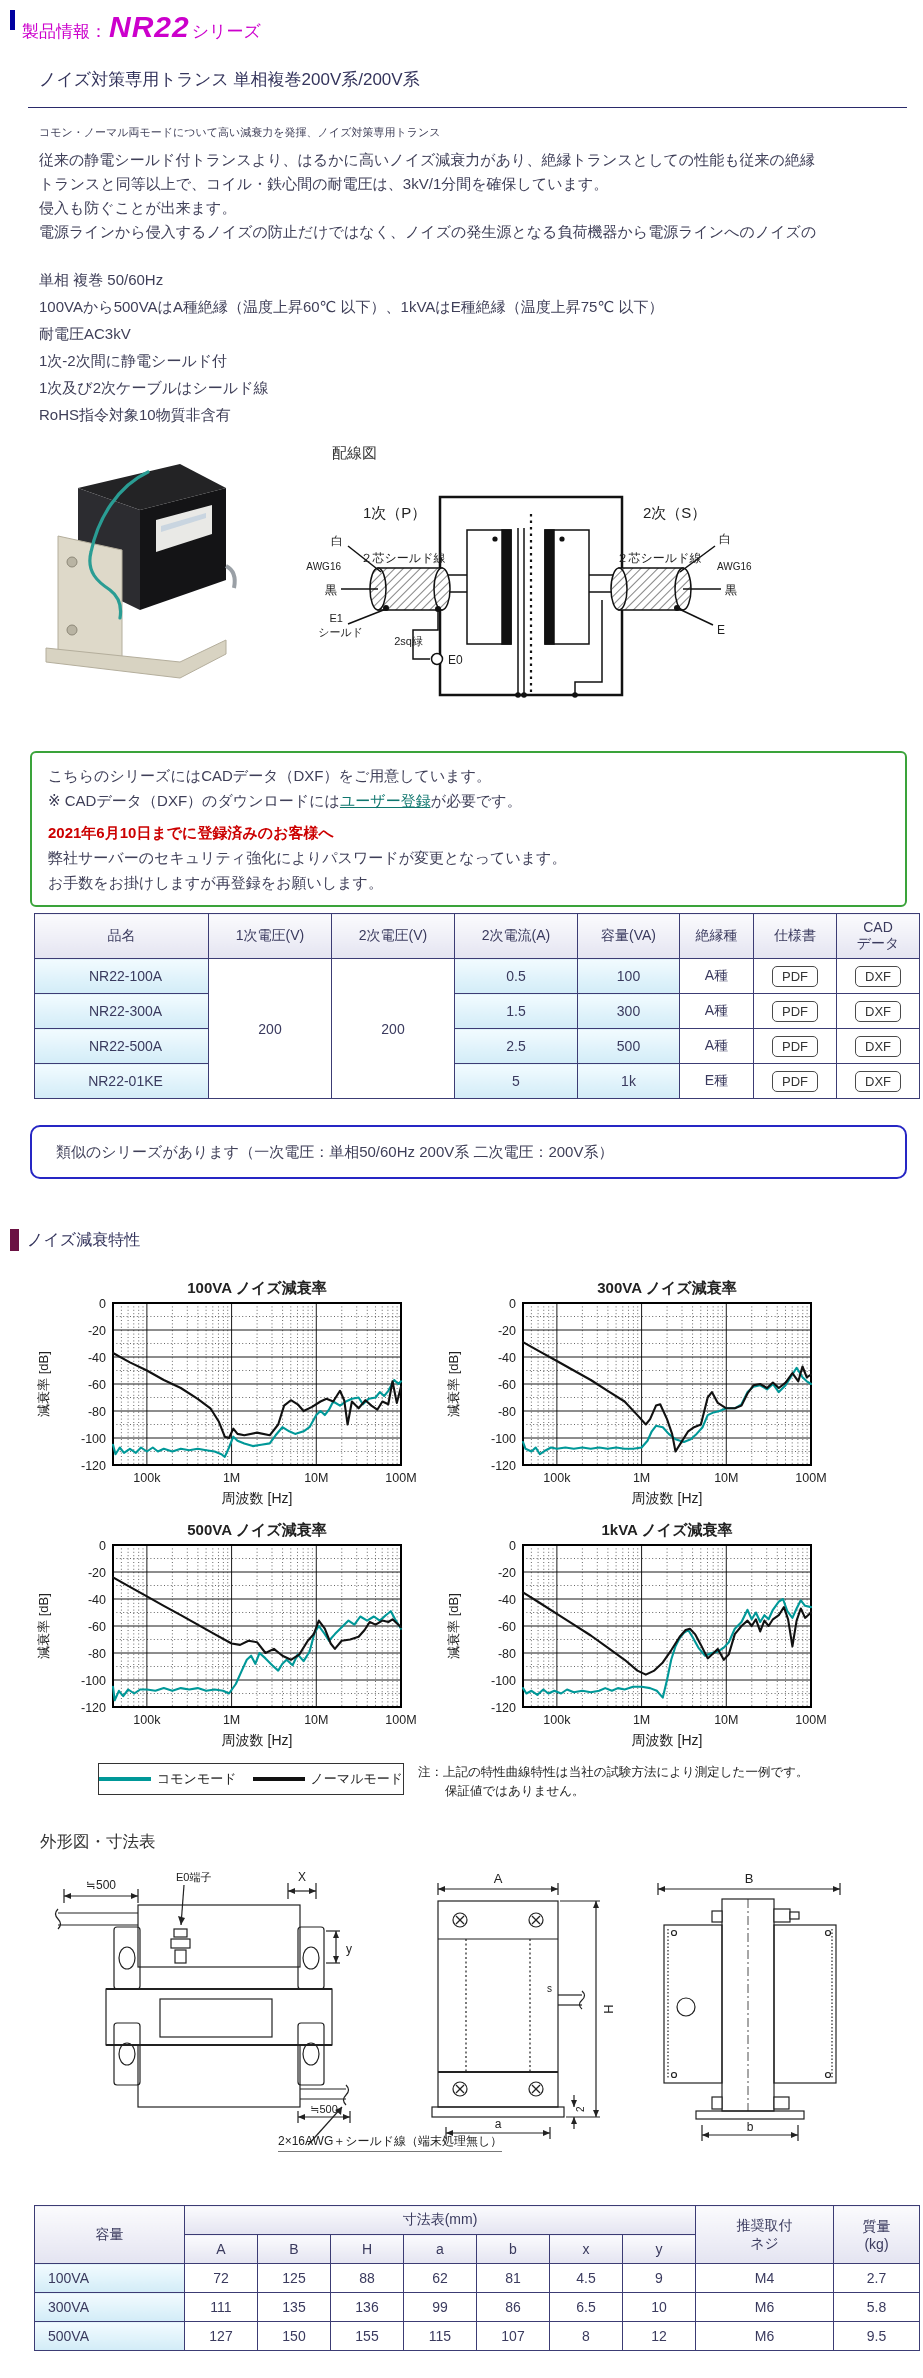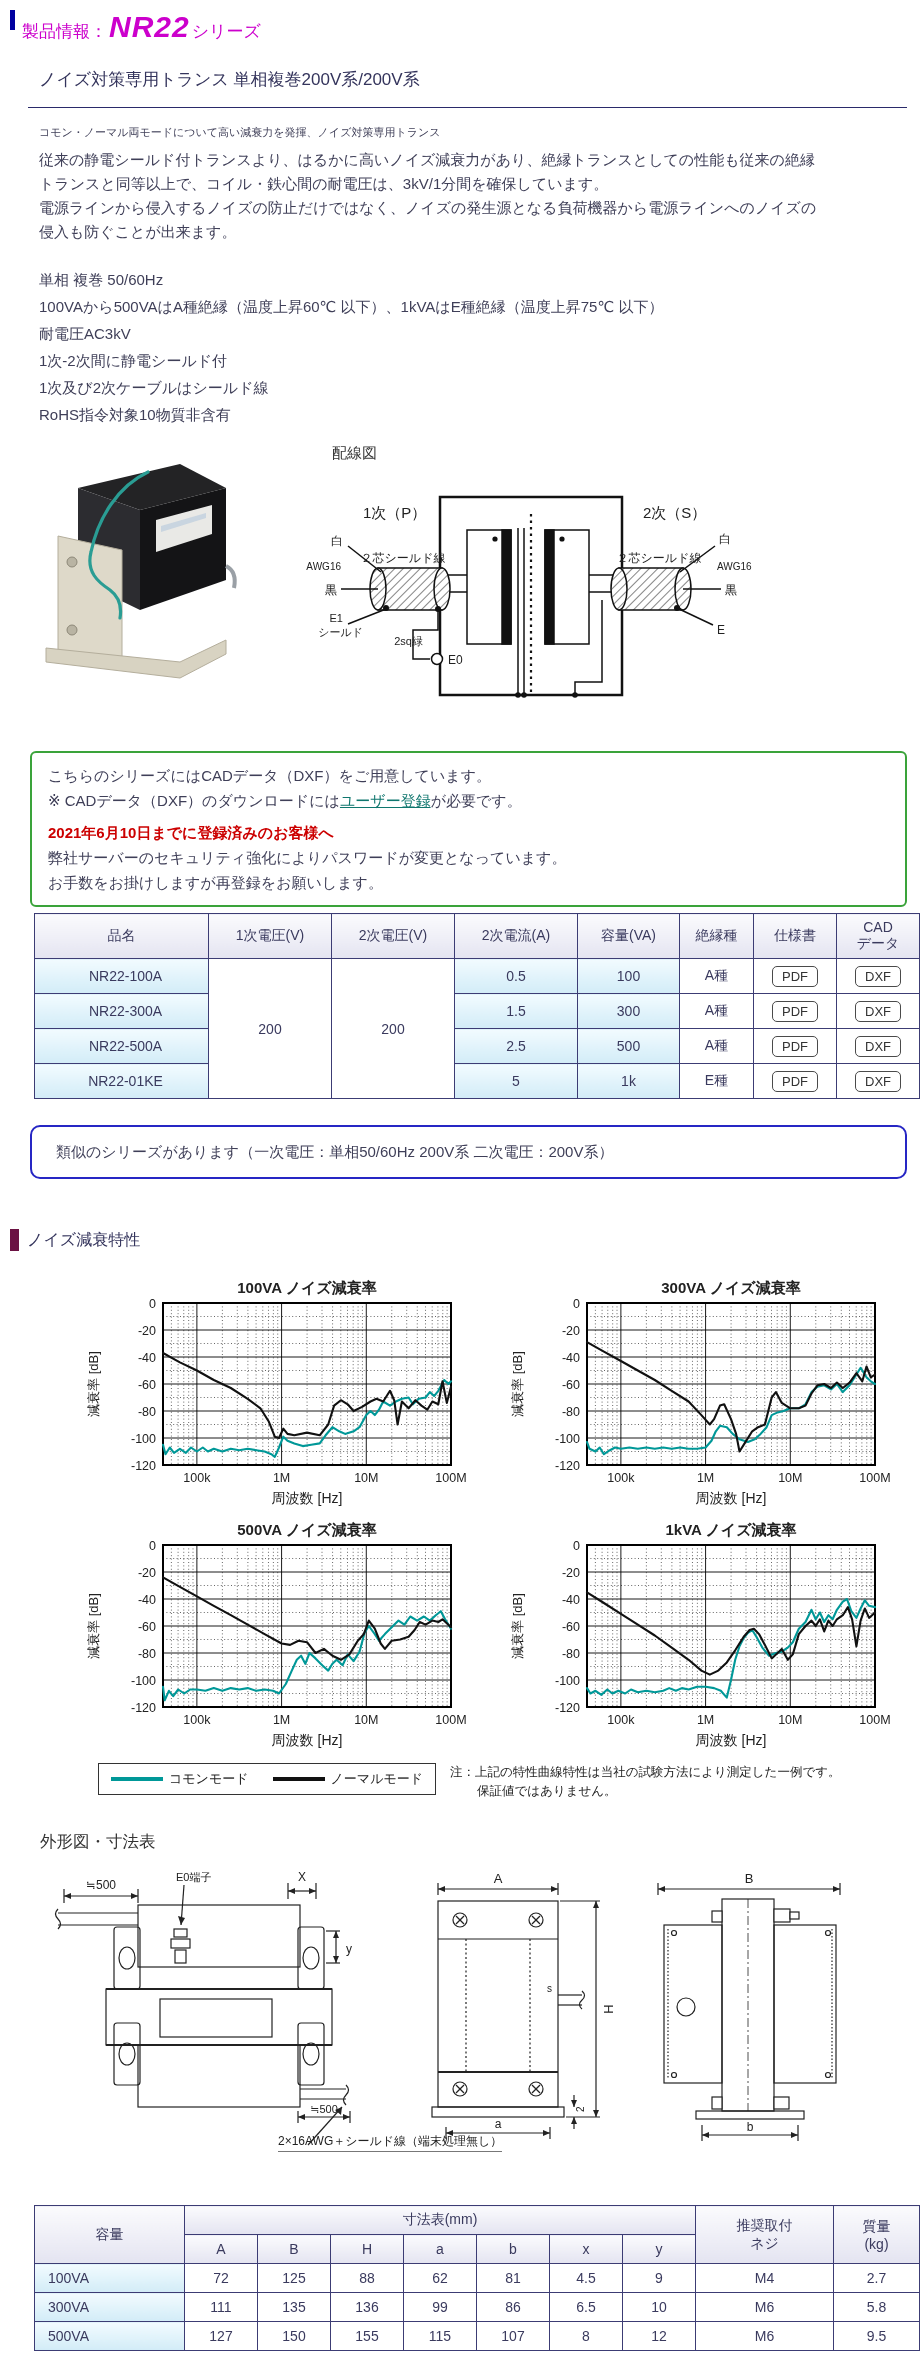--- a/index.html
+++ b/index.html
@@ -25,23 +25,23 @@
   table.ptable td{height:32px;}
   td.bluecell{background:linear-gradient(180deg,#f2fbff,#d2ecf7);}
   td.namecell{background:linear-gradient(180deg,#f2fbff,#d2ecf7);text-align:left;padding-left:9px;}
   .docbtn{display:inline-block;border:1.5px solid #4a4a4a;border-radius:5px;padding:2px 9px;background:#fff;font-size:13px;color:#333;cursor:pointer;}
   .bluebox{margin:26px 16px 0 30px;border:2px solid #2626c4;border-radius:10px;padding:12px 24px;font-size:15px;line-height:26px;}
   .bluebox .links{margin-top:6px;}
   .bluebox .links a{margin-right:28px;}
   .sechead{margin:50px 0 0 10px;display:flex;align-items:center;}
   .sechead .bar{width:9px;height:22px;background:#6b1243;margin-right:8px;}
   .sechead .txt{font-size:16px;color:#34345c;}
-  .charts{margin:26px 0 0 78px;display:grid;grid-template-columns:400px 400px;column-gap:24px;}
+  .charts{margin:26px 0 0 28px;display:grid;grid-template-columns:400px 400px;column-gap:10px;}
   .legendrow{margin:2px 0 0 98px;display:flex;align-items:flex-start;}
-  .legendbox{border:1.5px solid #333;padding:6px 12px;display:flex;align-items:center;gap:24px;}
+  .legendbox{border:1.5px solid #333;padding:6px 0;display:flex;align-items:center;gap:16px;}
   .legendbox .entry{display:flex;align-items:center;gap:6px;font-size:13px;color:#222;}
   .legendbox .swatch{width:52px;height:4px;display:inline-block;}
   .notelines{margin-left:14px;font-size:12.5px;color:#222;line-height:19px;}
   .notelines .l2{padding-left:27px;}
   .outhead{margin:30px 0 0 40px;font-size:16.5px;color:#333;}
   .drawings{position:relative;height:310px;margin-top:14px;}
   .dwg{position:absolute;top:0;}
   .dwg-note{position:absolute;left:278px;top:266px;font-size:12px;color:#222;border-bottom:1px solid #777;padding-bottom:1px;}
   table.dtable{border-collapse:collapse;margin:28px 0 0 34px;font-size:14px;color:#3a3a5e;}
   table.dtable th,table.dtable td{border:1px solid #3c3c74;text-align:center;}
@@ -62,22 +62,22 @@
   </div>
 </div>
 
 <div class="title">ノイズ対策専用トランス 単相複巻200V系/200V系</div>
 
 <div class="lead">コモン・ノーマル両モードについて高い減衰力を発揮、ノイズ対策専用トランス</div>
 
 <div class="bodytext" id="bodytext">
     <div>従来の静電シールド付トランスより、はるかに高いノイズ減衰力があり、絶縁トランスとしての性能も従来の絶縁</div>
     <div>トランスと同等以上で、コイル・鉄心間の耐電圧は、3kV/1分間を確保しています。</div>
+    <div>侵入も防ぐことが出来ます。</div>
     <div>電源ラインから侵入するノイズの防止だけではなく、ノイズの発生源となる負荷機器から電源ラインへのノイズの</div>
-    <div>侵入も防ぐことが出来ます。</div>
   </div>
 
 <ul class="specs" id="speclist">
     <li>単相 複巻 50/60Hz</li>
     <li>100VAから500VAはA種絶縁（温度上昇60℃ 以下）、1kVAはE種絶縁（温度上昇75℃ 以下）</li>
     <li>耐電圧AC3kV</li>
     <li>1次-2次間に静電シールド付</li>
     <li>1次及び2次ケーブルはシールド線</li>
     <li>RoHS指令対象10物質非含有</li>
   </ul>

